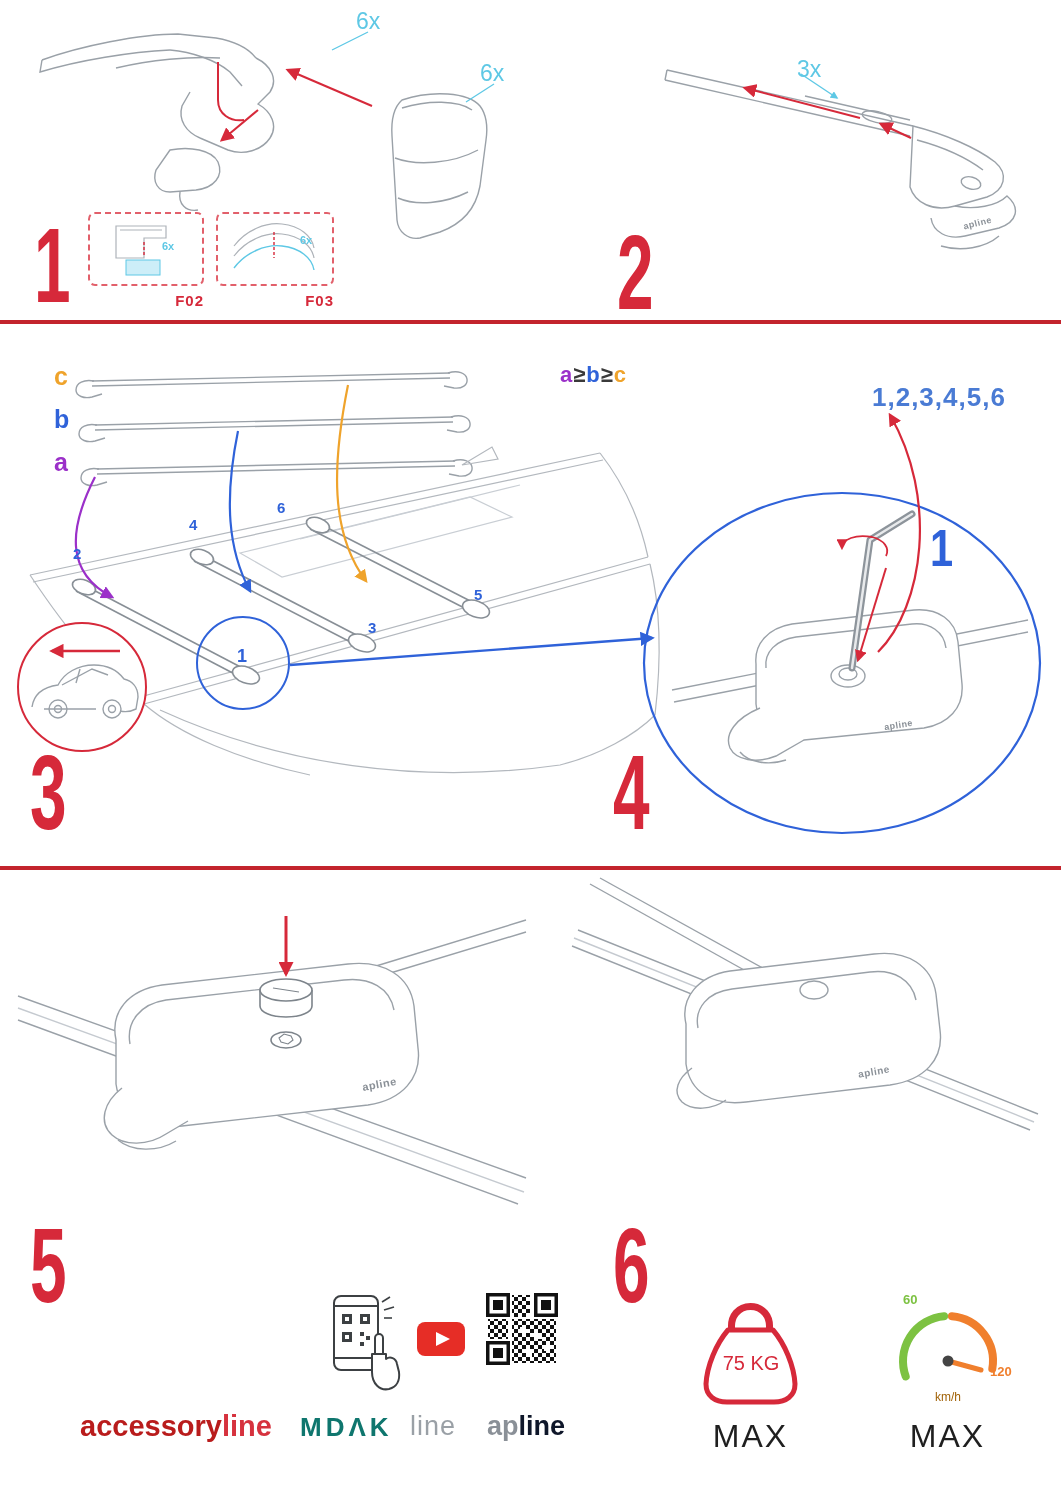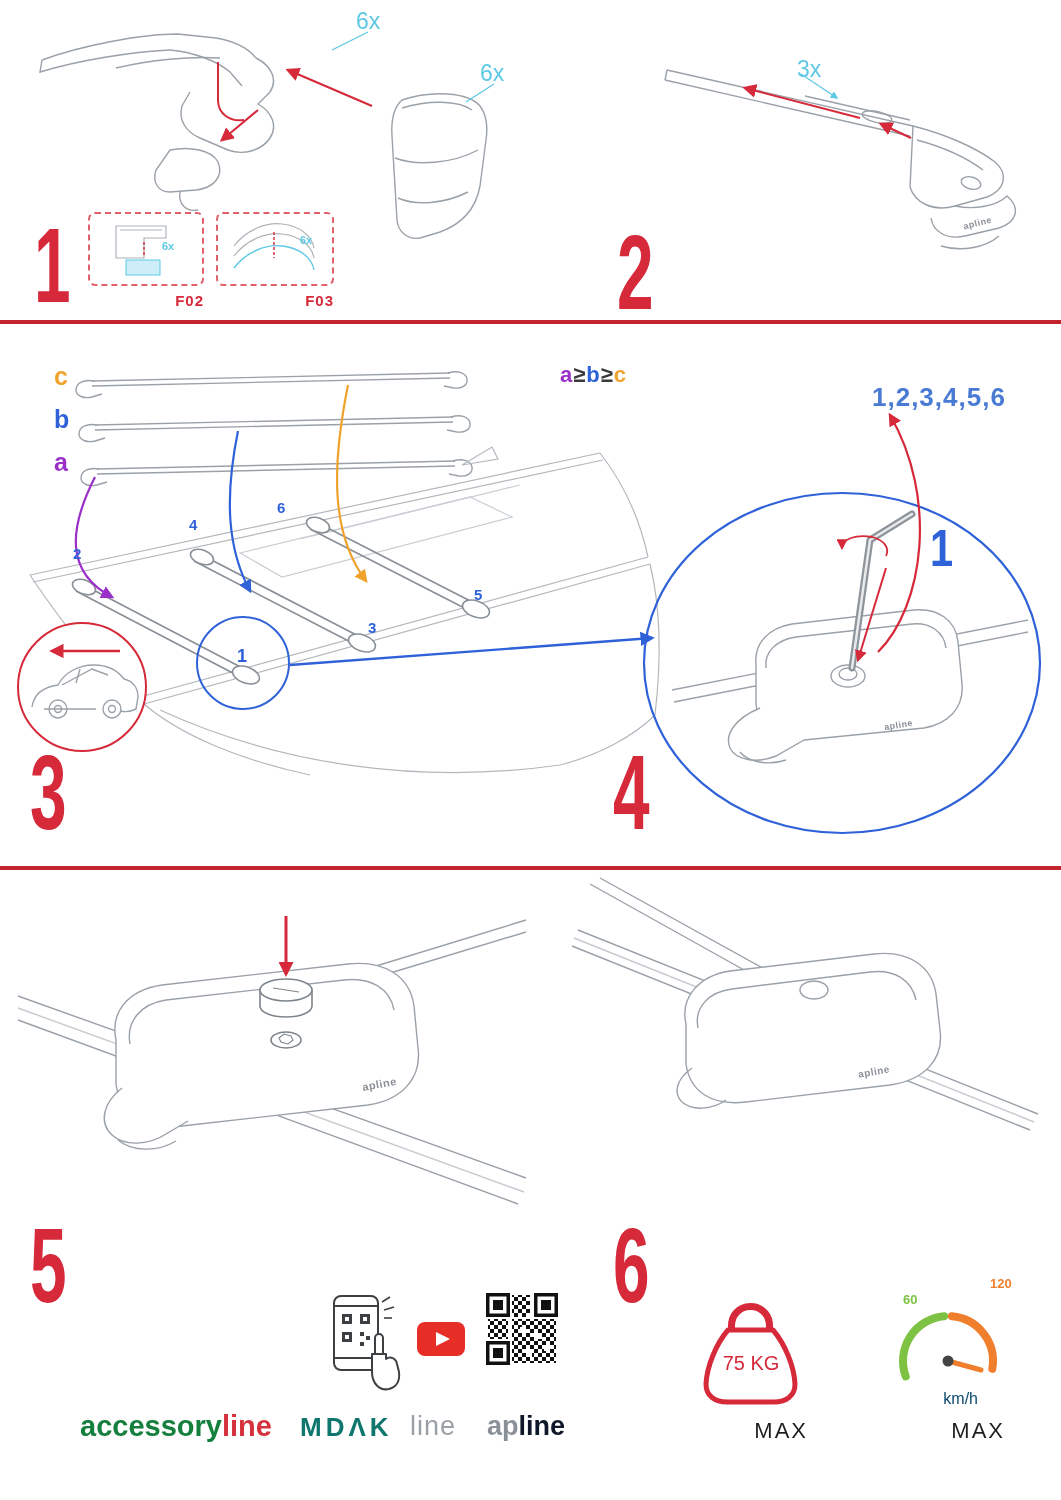--- a/index.html
+++ b/index.html
@@ -18,31 +18,31 @@
   .ca{color:#9b30c9}.cb{color:#2f62d9}.cc{color:#efa32b}.cge{color:#3a3a3a}
   .rule{position:absolute;font-size:22px;font-weight:700;letter-spacing:1px}
   .pos{position:absolute;font-size:15px;font-weight:700;color:#2f62d9;line-height:1}
   .pos-big{font-size:18px}
   .seq{position:absolute;font-size:26px;font-weight:700;color:#4a7bd4;letter-spacing:1px}
   .callout1{position:absolute;font-size:52px;font-weight:700;color:#2f62d9;line-height:1;
             transform:scaleX(.8);transform-origin:0 0}
   .clamplogo{position:absolute;font-size:10px;font-weight:700;color:#8a9097;letter-spacing:.5px}
   .partsline{position:absolute;font-size:26px;font-weight:700;color:#2f2f8f;letter-spacing:.5px}
   .brandrow{position:absolute;font-weight:700;line-height:1}
-  .b-accessory{font-size:29px;color:#15803d}
+  .b-accessory{font-size:29px;color:#b91c1c}
   .b-part{font-size:29px;color:#d6323e}
   .b-mdak{font-size:26px;color:#0f766e;letter-spacing:4px}
   .b-ipqi{font-size:27px;color:#9aa0a6;font-weight:400;letter-spacing:1px}
   .b-ap{font-size:27px;color:#8a9097}
   .b-line{font-size:27px;color:#0f172a}
   .w-value{position:absolute;width:100px;text-align:center;font-size:20px;font-weight:400;color:#d6293a}
-  .maxlbl{position:absolute;width:115px;text-align:right;font-size:22px;color:#1f1f1f;letter-spacing:2px;font-weight:400}
+  .maxlbl{position:absolute;width:115px;text-align:center;font-size:32px;color:#1f1f1f;letter-spacing:2px;font-weight:400}
   .sp-low{position:absolute;font-size:13px;font-weight:700;color:#7dc242}
   .sp-high{position:absolute;font-size:13px;font-weight:700;color:#f07f2d}
-  .sp-unit{position:absolute;width:60px;text-align:right;font-size:16px;color:#0c4a6e}
+  .sp-unit{position:absolute;width:60px;text-align:center;font-size:12px;color:#a16207}
   .yt{position:absolute;width:48px;height:34px}
 </style>
 </head>
 <body>
 
 <div class="page">
 
   <svg style="left:20px;top:8px" width="530" height="300" viewBox="0 0 530 300">
     <defs>
       <marker id="ra1" viewBox="0 0 10 10" refX="8" refY="5" markerWidth="7" markerHeight="7" orient="auto">
@@ -401,17 +401,17 @@
   <div class="w-value" style="left:701px;top:1352px">75 KG</div>
   <div class="maxlbl" style="left:693px;top:1418px">MAX</div>
 
   <svg style="left:878px;top:1283px" width="140" height="122" viewBox="0 0 140 122">
     <path d="M27.7,93.4 A45,45 0 0 1 66.1,33.2" stroke="#7dc242" stroke-width="8" fill="none" stroke-linecap="round"></path>
     <path d="M73.9,33.2 A45,45 0 0 1 114.3,85.8" stroke="#f07f2d" stroke-width="8" fill="none" stroke-linecap="round"></path>
     <line x1="70" y1="78" x2="103" y2="87" stroke="#f07f2d" stroke-width="5" stroke-linecap="round"></line>
     <circle cx="70" cy="78" r="5.5" fill="#444"></circle>
   </svg>
   <div class="sp-low" style="left:903px;top:1292px">60</div>
-  <div class="sp-high" style="left:990px;top:1276px">120</div>
+  <div class="sp-high" style="left:990px;top:1364px">120</div>
   <div class="sp-unit" style="left:918px;top:1390px">km/h</div>
   <div class="maxlbl" style="left:890px;top:1418px">MAX</div>
 
 </div>
 
 </body></html>

